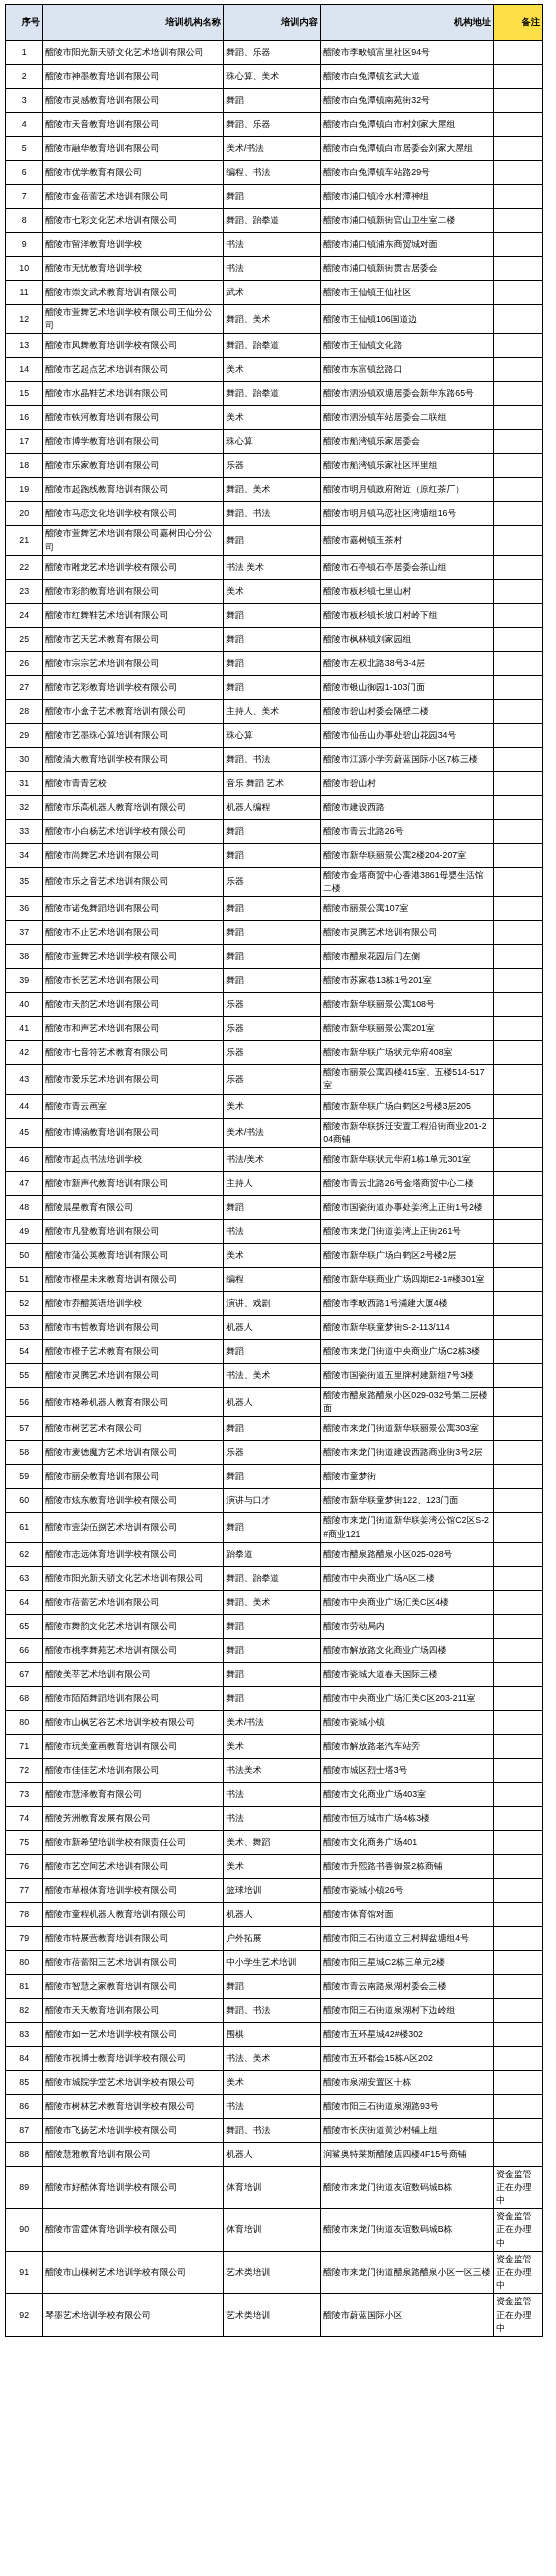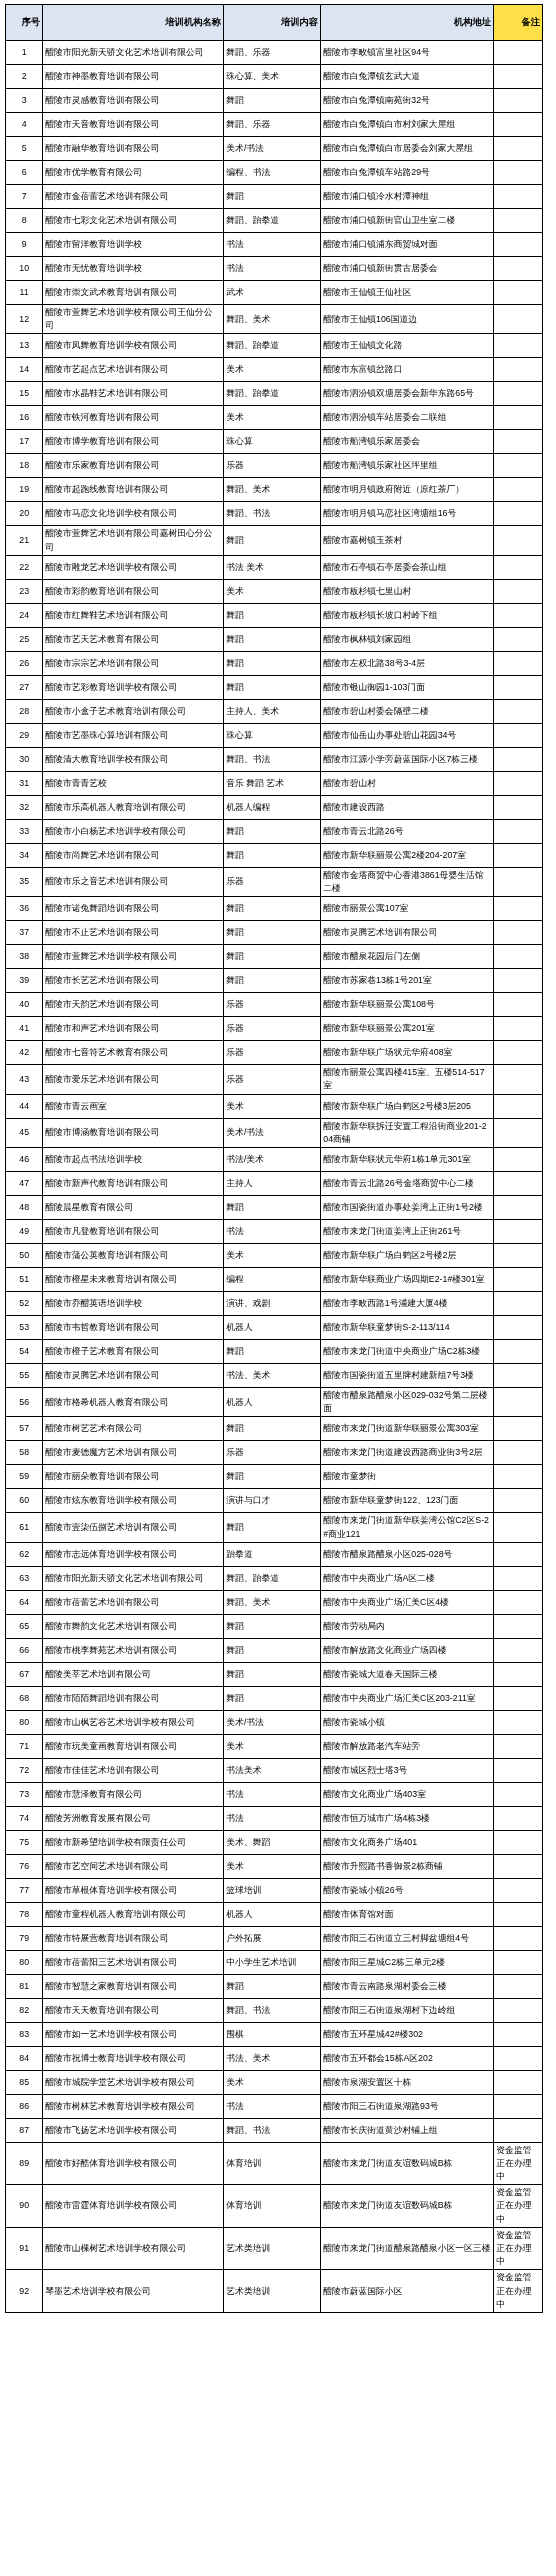--- a/index.html
+++ b/index.html
@@ -660,20 +660,27 @@
           <td class="col-note"></td>
         </tr>
         <tr>
           <td class="col-idx">87</td>
           <td class="col-name">醴陵市飞扬艺术培训学校有限公司</td>
           <td class="col-content">舞蹈、书法</td>
           <td class="col-address">醴陵市长庆街道黄沙村铺上组</td>
           <td class="col-note"></td>
         </tr>
         <tr>
+          <td class="col-idx">88</td>
+          <td class="col-name">醴陵慧雅教育培训有限公司</td>
+          <td class="col-content">机器人</td>
+          <td class="col-address">润鲨奥特莱斯醴陵店四楼4F15号商铺</td>
+          <td class="col-note"></td>
+        </tr>
+        <tr>
           <td class="col-idx">89</td>
           <td class="col-name">醴陵市好酷体育培训学校有限公司</td>
           <td class="col-content">体育培训</td>
           <td class="col-address">醴陵市来龙门街道友谊数码城B栋</td>
           <td class="col-note">资金监管正在办理中</td>
         </tr>
         <tr>
           <td class="col-idx">90</td>
           <td class="col-name">醴陵市雷霆体育培训学校有限公司</td>
           <td class="col-content">体育培训</td>

